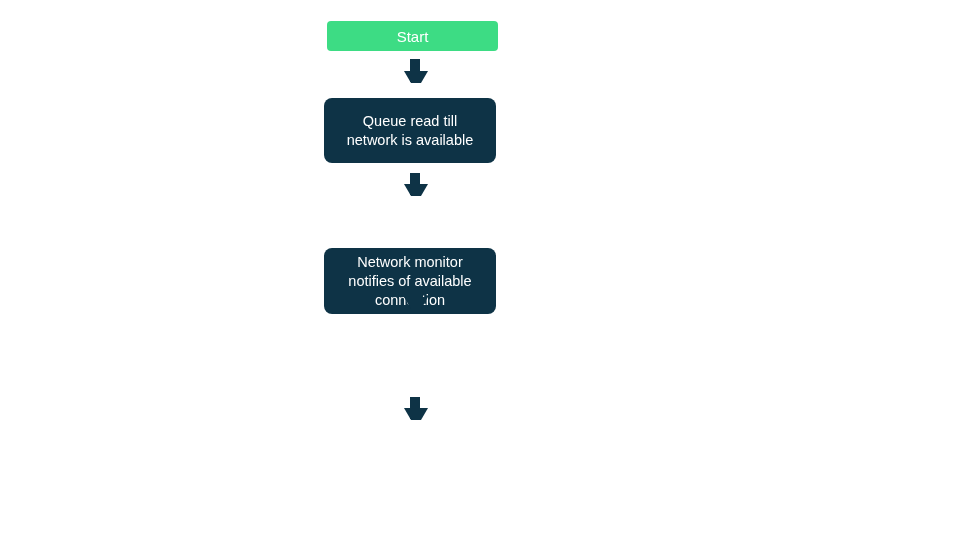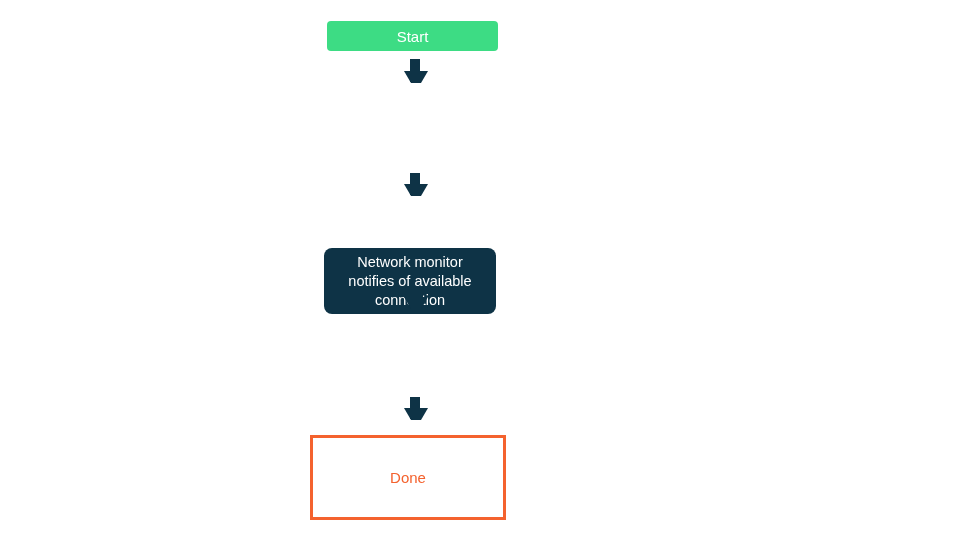--- a/index.html
+++ b/index.html
@@ -88,20 +88,22 @@
 
 <div class="canvas">
 
   <div class="node node--start">Start</div>
 
   <div class="arrow arrow--1">
     <div class="stem"></div>
     <div class="head"></div>
   </div>
 
+  <div class="node node--process node--queue">Queue read till
+network is available</div>
 
   <div class="arrow arrow--2">
     <div class="stem"></div>
     <div class="head"></div>
   </div>
 
   <div class="node node--process node--monitor">Network monitor
 notifies of available
 connection</div>
 
@@ -109,15 +111,14 @@
     <div class="stem"></div>
     <div class="head"></div>
   </div>
 
 
   <div class="arrow arrow--4">
     <div class="stem"></div>
     <div class="head"></div>
   </div>
 
-  <div class="node node--done">Done</div>
 
 </div>
 
 </body></html>

